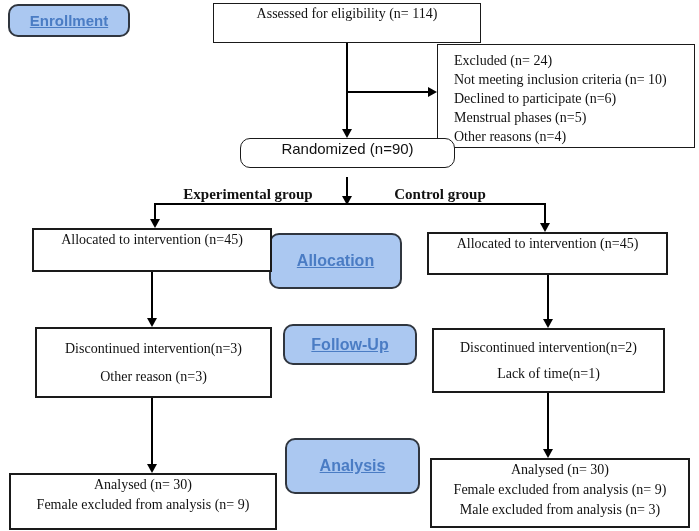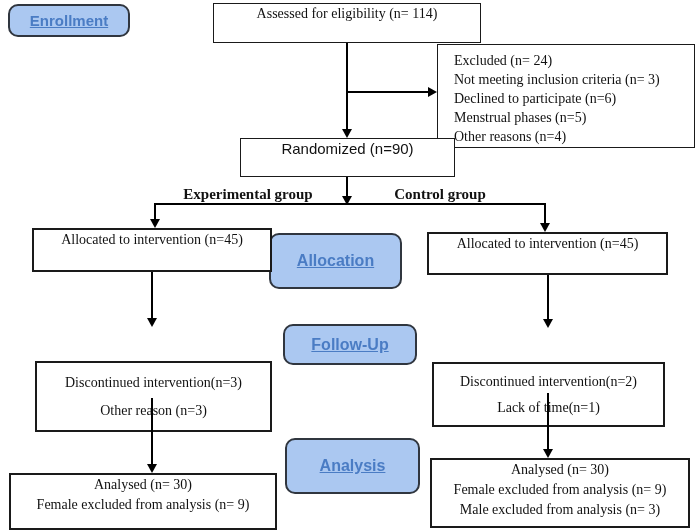--- a/index.html
+++ b/index.html
@@ -27,21 +27,21 @@
     font-size:14px;
     display:flex;
     flex-direction:column;
     align-items:center;
     justify-content:flex-start;
     text-align:center;
     line-height:19px;
   }
   .box.thin{border-width:1.5px;}
   .box.left-align{align-items:flex-start;text-align:left;justify-content:flex-start;}
-  .box.spread{justify-content:space-evenly;margin-top:34px;}
+  .box.spread{justify-content:space-evenly;}
   .sans{font-family:"Liberation Sans",sans-serif;font-size:15px;}
   .stage{
     position:absolute;
     box-sizing:border-box;
     background:var(--stage_fill);
     border:2px solid var(--stage_border);
     border-radius:10px;
     color:var(--stage_text);
     font-family:"Liberation Sans",sans-serif;
     font-weight:bold;
@@ -81,27 +81,27 @@
   <div class="stage" style="left:269px;top:233px;width:133px;height:56px;">Allocation</div>
   <div class="stage" style="left:283px;top:324px;width:134px;height:41px;">Follow-Up</div>
   <div class="stage" style="left:285px;top:438px;width:135px;height:56px;">Analysis</div>
 
   <div class="box thin" style="left:213px;top:3px;width:268px;height:40px;">
     <div>Assessed for eligibility (n= 114)</div>
   </div>
 
   <div class="box thin left-align" style="left:437px;top:44px;width:258px;height:104px;padding:6px 4px 4px 16px;line-height:19px;">
     <div>Excluded (n= 24)</div>
-    <div>Not meeting inclusion criteria (n= 3)</div>
+    <div>Not meeting inclusion criteria (n= 10)</div>
     <div>Declined to participate (n=6)</div>
     <div>Menstrual phases (n=5)</div>
     <div>Other reasons (n=4)</div>
   </div>
 
-  <div class="box thin" style="left:240px;top:138px;width:215px;height:39px;">
+  <div class="box thin" style="left:240px;top:138px;width:215px;height:30px;border-radius:10px;">
     <div class="sans">Randomized (n=90)</div>
   </div>
 
   <div class="branch-label" style="left:390px;top:186px;width:100px;">Control group</div>
   <div class="branch-label" style="left:180px;top:186px;width:136px;">Experimental group</div>
 
   <div class="box" style="left:32px;top:228px;width:240px;height:44px;">
     <div>Allocated to intervention (n=45)</div>
   </div>
   <div class="box" style="left:427px;top:232px;width:241px;height:43px;">

